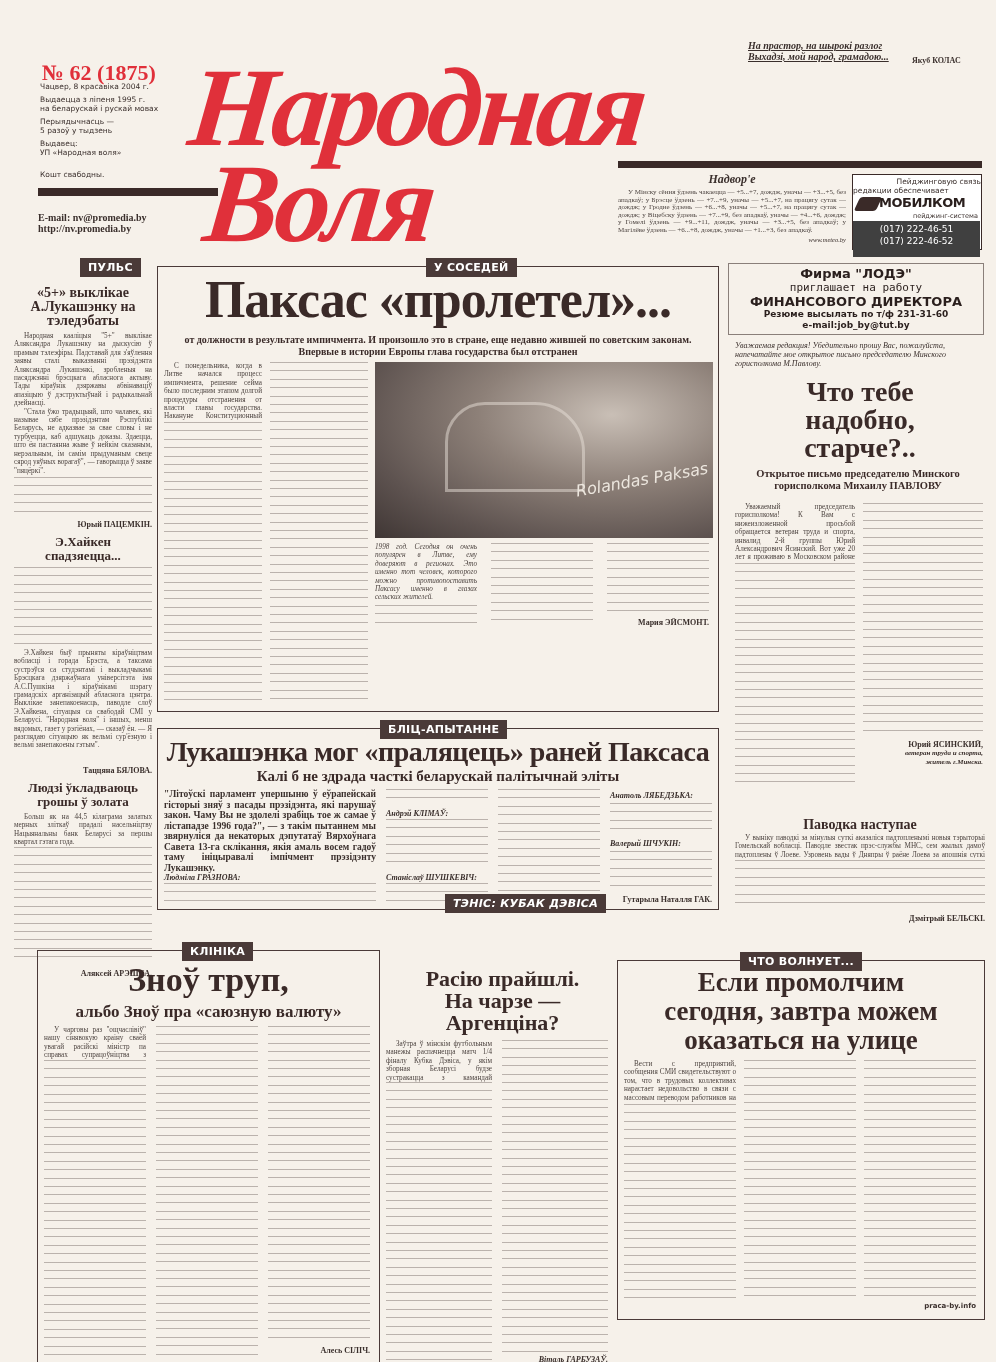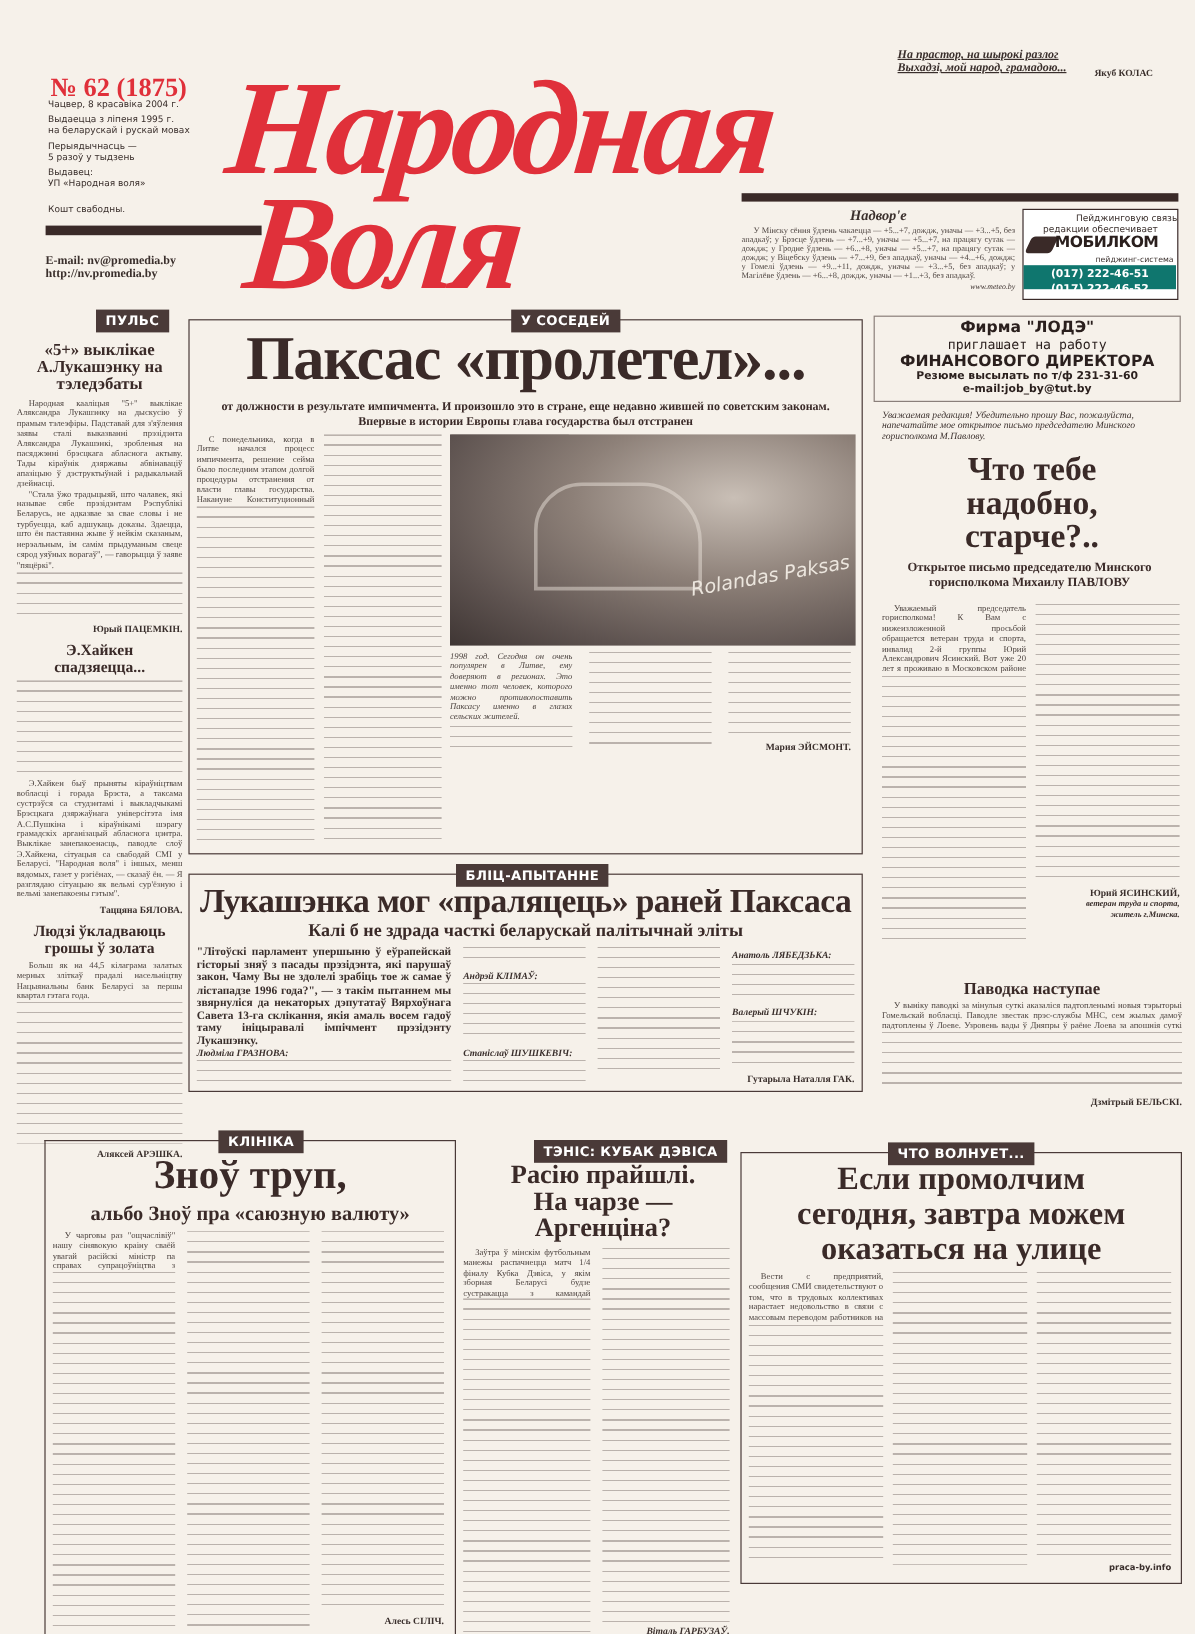--- a/index.html
+++ b/index.html
@@ -71,25 +71,25 @@
   <div class="bar" style="left:618px;top:161px;width:364px;height:7px;"></div>
 
   <div class="abs" style="left:618px;top:172px;width:228px;height:70px;">
     <div style="text-align:center;font-size:12px;font-weight:bold;font-style:italic;margin-bottom:2px;">Надвор'е</div>
     <div class="body-text" style="font-size:7px;line-height:7.6px;height:46px;text-indent:10px;">У Мінску сёння ўдзень чакаецца — +5...+7, дождж, уначы — +3...+5, без ападкаў; у Брэсце ўдзень — +7...+9, уначы — +5...+7, на працягу сутак — дождж; у Гродне ўдзень — +6...+8, уначы — +5...+7, на працягу сутак — дождж; у Віцебску ўдзень — +7...+9, без ападкаў, уначы — +4...+6, дождж; у Гомелі ўдзень — +9...+11, дождж, уначы — +3...+5, без ападкаў; у Магілёве ўдзень — +6...+8, дождж, уначы — +1...+3, без ападкаў.</div>
     <div style="text-align:right;font-size:6.5px;font-style:italic;margin-top:1px;">www.meteo.by</div>
   </div>
 
   <div class="logo-ad" style="left:852px;top:174px;width:130px;height:76px;">
     <div class="sans" style="text-align:right;font-size:7.5px;line-height:9px;margin-top:2px;">Пейджинговую связь</div>
-    <div class="sans" style="text-align:center;font-size:7.5px;line-height:9px;">редакции обеспечивает</div>
+    <div class="sans" style="text-align:left;font-size:7.5px;line-height:9px;">редакции обеспечивает</div>
     <div class="abs" style="left:4px;top:22px;width:22px;height:14px;background:#3a2a28;transform:skewX(-25deg);border-radius:3px;"></div>
     <div class="sans abs" style="left:26px;top:20px;font-size:13px;font-weight:bold;letter-spacing:-0.5px;color:#2a1f1d;">МОБИЛКОМ</div>
     <div class="sans abs" style="right:3px;top:37px;font-size:6.5px;">пейджинг-система</div>
-    <div class="abs sans" style="left:0;top:46px;width:127px;height:20px;background:#0f766e;color:#fff;font-weight:bold;font-size:9px;line-height:12px;text-align:center;padding-top:2px;">
+    <div class="abs sans" style="left:0;top:46px;width:127px;height:36px;background:#404040;color:#fff;font-weight:normal;font-size:9px;line-height:12px;text-align:center;padding-top:2px;">
       <div>(017) 222-46-51</div>
       <div>(017) 222-46-52</div>
     </div>
   </div>
 </div>
 
 <div class="tag" style="left:68px;top:258px;font-size:11px;margin-left:12px;">ПУЛЬС</div>
 <div class="abs" style="left:14px;top:276px;width:138px;height:630px;">
   <div class="hl" style="font-size:14px;line-height:14px;margin:10px 6px 4px;">«5+» выклікае А.Лукашэнку на тэледэбаты</div>
   <div class="body-text">
@@ -99,21 +99,21 @@
       <p>"Стала ўжо традыцыяй, што чалавек, які называе сябе прэзідэнтам Рэспублікі Беларусь, не адказвае за свае словы і не турбуецца, каб адшукаць доказы. Здаецца, што ён пастаянна жыве ў нейкім сказаным, нерэальным, ім самім прыдуманым свеце сярод уяўных ворагаў", — гаворыцца ў заяве "пяцёркі".</p>
     </div>
   <div class="lines" style="height:40px;margin-top:2px;"></div>
   <div class="byline" style="margin:3px 0 6px;">Юрый ПАЦЕМКІН.</div>
 
   <div class="hl" style="font-size:13px;line-height:14px;margin:0 10px 4px;">Э.Хайкен спадзяецца...</div>
   <div class="lines" style="height:82px;"></div>
   <div class="body-text">
       <p>Э.Хайкен быў прыняты кіраўніцтвам вобласці і горада Брэста, а таксама сустрэўся са студэнтамі і выкладчыкамі Брэсцкага дзяржаўнага універсітэта імя А.С.Пушкіна і кіраўнікамі шэрагу грамадскіх арганізацый абласнога цэнтра. Выклікае занепакоенасць, паводле слоў Э.Хайкена, сітуацыя са свабодай СМІ у Беларусі. "Народная воля" і іншых, менш вядомых, газет у рэгіёнах, — сказаў ён. — Я разглядаю сітуацыю як вельмі сур'ёзную і вельмі занепакоены гэтым".</p>
     </div>
-  <div class="byline" style="margin:4px 0 6px;">Таццяна БЯЛОВА.</div>
+  <div class="byline" style="margin:16px 0 6px;">Таццяна БЯЛОВА.</div>
 
   <div class="hl" style="font-size:13px;line-height:14px;margin:0 6px 4px;">Людзі ўкладваюць грошы ў золата</div>
   <div class="body-text">
       <p>Больш як на 44,5 кілаграма залатых мерных зліткаў прадалі насельніцтву Нацыянальны банк Беларусі за першы квартал гэтага года.</p>
     </div>
   <div class="lines" style="height:118px;margin-top:1px;"></div>
   <div class="byline" style="margin-top:4px;">Аляксей АРЭШКА.</div>
 </div>
 
 <div class="box" style="left:157px;top:266px;width:562px;height:446px;"></div>
@@ -202,21 +202,21 @@
 <div class="abs" style="left:44px;top:1026px;width:330px;height:336px;">
   <div class="body-text abs" style="left:0;top:0;width:102px;height:34px;">
       <p>У чарговы раз "ощчаслівіў" нашу сінявокую краіну сваёй увагай расійскі міністр па справах супрацоўніцтва з краінамі СНД.</p>
     </div>
   <div class="lines abs" style="left:0;top:34px;width:102px;height:300px;"></div>
   <div class="lines abs" style="left:112px;top:0;width:102px;height:334px;"></div>
   <div class="lines abs" style="left:224px;top:0;width:102px;height:316px;"></div>
   <div class="byline abs" style="left:224px;top:320px;width:102px;">Алесь СІЛІЧ.</div>
 </div>
 
-<div class="tag" style="left:445px;top:950px;">ТЭНІС: КУБАК ДЭВІСА</div>
+<div class="tag" style="left:445px;top:894px;font-style:italic;">ТЭНІС: КУБАК ДЭВІСА</div>
 <div class="abs hl" style="left:395px;top:968px;width:215px;font-size:22px;line-height:22px;">
   <div>Расію прайшлі.</div>
   <div>На чарзе —</div>
   <div>Аргенціна?</div>
 </div>
 <div class="abs" style="left:386px;top:1040px;width:228px;height:322px;">
   <div class="body-text abs" style="left:0;top:0;width:106px;height:42px;">
       <p>Заўтра ў мінскім футбольным манежы распачнецца матч 1/4 фіналу Кубка Дэвіса, у якім зборная Беларусі будзе сустракацца з камандай Аргенціны.</p>
     </div>
   <div class="lines abs" style="left:0;top:42px;width:106px;height:278px;"></div>

